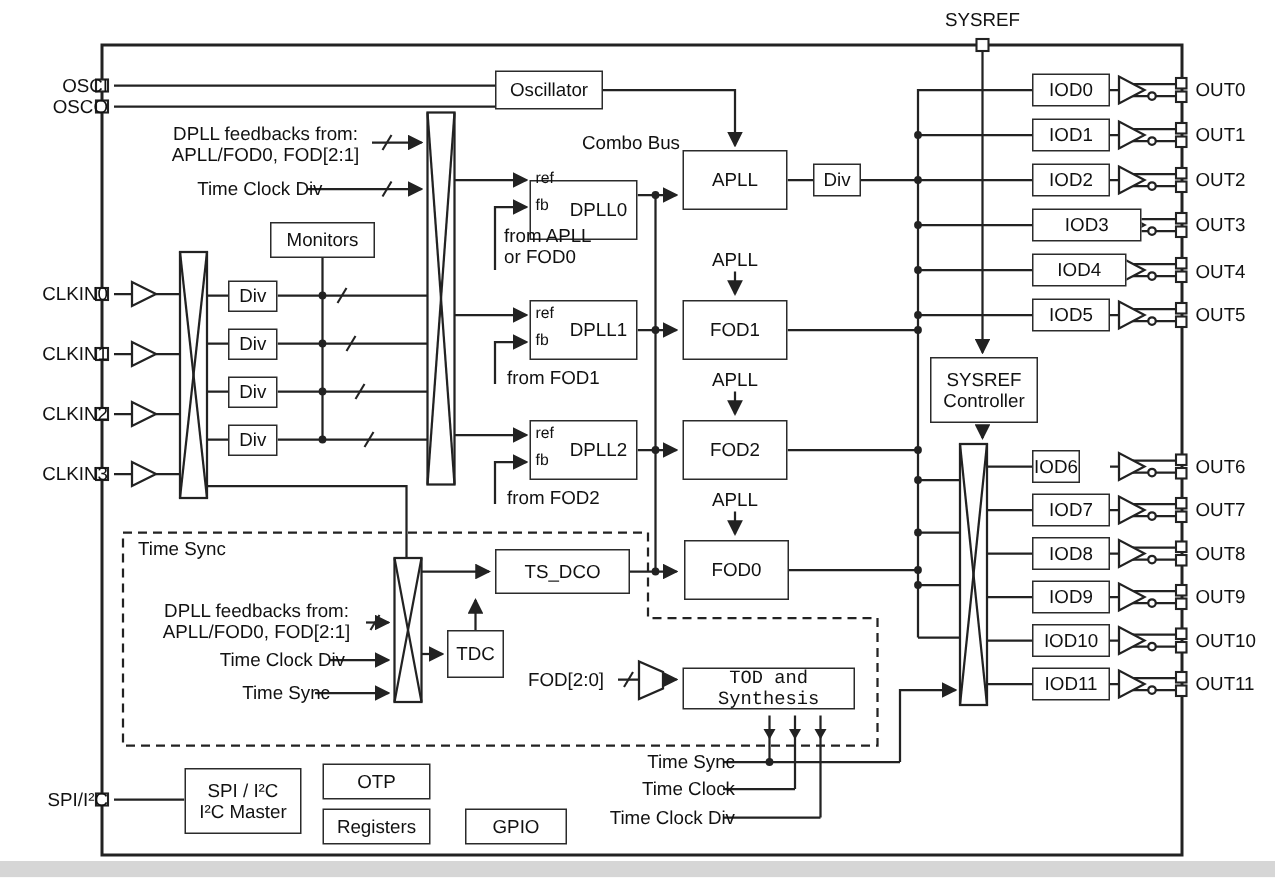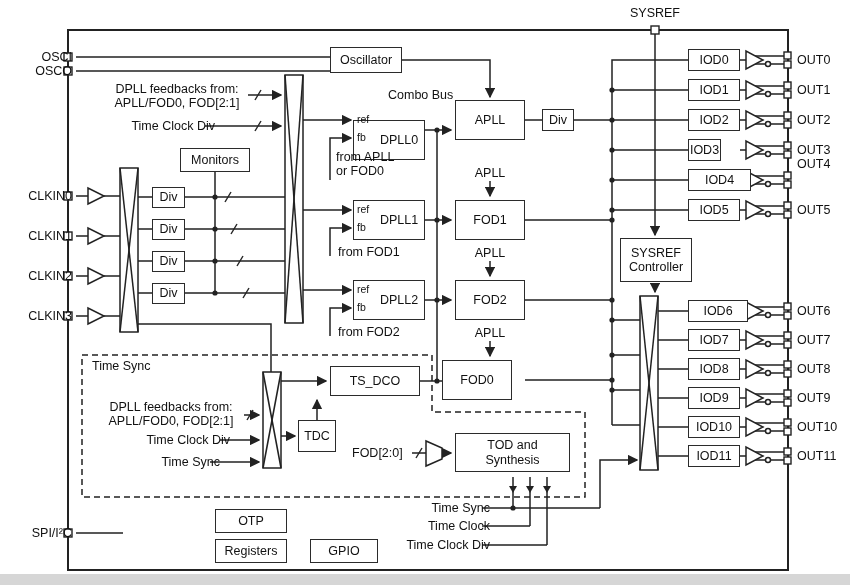--- a/index.html
+++ b/index.html
@@ -214,60 +214,62 @@
   <div class="blk" style="left:152px; top:283px; width:33px; height:21px;">Div</div>
 
   <div class="blk pl" style="left:353px; top:110px; width:72px; height:40px;margin-top:10px;">DPLL0</div>
   <div class="blk pl" style="left:353px; top:200px; width:72px; height:40px;">DPLL1</div>
   <div class="blk pl" style="left:353px; top:280px; width:72px; height:40px;">DPLL2</div>
 
   <div class="blk" style="left:455px; top:100px; width:70px; height:40px;">APLL</div>
   <div class="blk" style="left:542px; top:109px; width:32px; height:22px;">Div</div>
   <div class="blk" style="left:455px; top:200px; width:70px; height:40px;">FOD1</div>
   <div class="blk" style="left:455px; top:280px; width:70px; height:40px;">FOD2</div>
-  <div class="blk" style="left:442px; top:360px; width:70px; height:40px;">FOD0</div>
+  <div class="blk" style="left:456px; top:360px; width:70px; height:40px;">FOD0</div>
 
   <div class="blk" style="left:330px; top:366px; width:90px; height:30px;">TS_DCO</div>
   <div class="blk" style="left:298px; top:420px; width:38px; height:32px;">TDC</div>
-  <div class="blk" style="left:455px; top:433px; width:115px; height:39px;">TOD and
+  <div class="blk" style="left:455px; top:445px; width:115px; height:28px;font-family:Liberation Mono, monospace;">TOD and
 Synthesis</div>
   <div class="blk" style="left:620px; top:238px; width:72px; height:44px;">SYSREF
 Controller</div>
 
   <div class="blk" style="left:688px; top:49px;  width:52px; height:22px;">IOD0</div>
   <div class="blk" style="left:688px; top:79px;  width:52px; height:22px;">IOD1</div>
   <div class="blk" style="left:688px; top:109px; width:52px; height:22px;">IOD2</div>
-  <div class="blk" style="left:688px; top:139px; width:33px; height:22px;">IOD3</div>
+  <div class="blk" style="left:688px; top:139px; width:73px; height:22px;">IOD3</div>
   <div class="blk" style="left:688px; top:169px; width:63px; height:22px;">IOD4</div>
   <div class="blk" style="left:688px; top:199px; width:52px; height:22px;">IOD5</div>
-  <div class="blk" style="left:688px; top:300px; width:60px; height:22px;">IOD6</div>
+  <div class="blk" style="left:688px; top:300px; width:32px; height:22px;">IOD6</div>
   <div class="blk" style="left:688px; top:329px; width:52px; height:22px;">IOD7</div>
   <div class="blk" style="left:688px; top:358px; width:52px; height:22px;">IOD8</div>
   <div class="blk" style="left:688px; top:387px; width:52px; height:22px;">IOD9</div>
   <div class="blk" style="left:688px; top:416px; width:52px; height:22px;">IOD10</div>
   <div class="blk" style="left:688px; top:445px; width:52px; height:22px;">IOD11</div>
 
+  <div class="blk" style="left:123px; top:512px; width:78px; height:44px;">SPI / I²C
+I²C Master</div>
   <div class="blk" style="left:215px; top:509px; width:72px; height:24px;">OTP</div>
   <div class="blk" style="left:215px; top:539px; width:72px; height:24px;">Registers</div>
   <div class="blk" style="left:310px; top:539px; width:68px; height:24px;">GPIO</div>
 
   <div class="lbl c" style="left:613px; top:6px;  width:84px;">SYSREF</div>
   <div class="lbl r" style="left:16px; top:50px; width:44px;">OSCI</div>
   <div class="lbl r" style="left:16px; top:64px; width:44px;">OSCO</div>
   <div class="lbl r" style="left:8px; top:189px; width:52px;">CLKIN0</div>
   <div class="lbl r" style="left:8px; top:229px; width:52px;">CLKIN1</div>
   <div class="lbl r" style="left:8px; top:269px; width:52px;">CLKIN2</div>
   <div class="lbl r" style="left:8px; top:309px; width:52px;">CLKIN3</div>
   <div class="lbl r" style="left:4px; top:526px; width:56px;">SPI/I²C</div>
 
   <div class="lbl" style="left:797px; top:53px;">OUT0</div>
   <div class="lbl" style="left:797px; top:83px;">OUT1</div>
   <div class="lbl" style="left:797px; top:113px;">OUT2</div>
   <div class="lbl" style="left:797px; top:143px;">OUT3</div>
-  <div class="lbl" style="left:797px; top:157px;">OUT4</div>
+  <div class="lbl" style="left:797px; top:174px;">OUT4</div>
   <div class="lbl" style="left:797px; top:203px;">OUT5</div>
   <div class="lbl" style="left:797px; top:304px;">OUT6</div>
   <div class="lbl" style="left:797px; top:333px;">OUT7</div>
   <div class="lbl" style="left:797px; top:362px;">OUT8</div>
   <div class="lbl" style="left:797px; top:391px;">OUT9</div>
   <div class="lbl" style="left:797px; top:420px;">OUT10</div>
   <div class="lbl" style="left:797px; top:449px;">OUT11</div>
 
   <div class="lbl c" style="left:106px; top:82px; width:142px;">DPLL feedbacks from:
 APLL/FOD0, FOD[2:1]</div>

